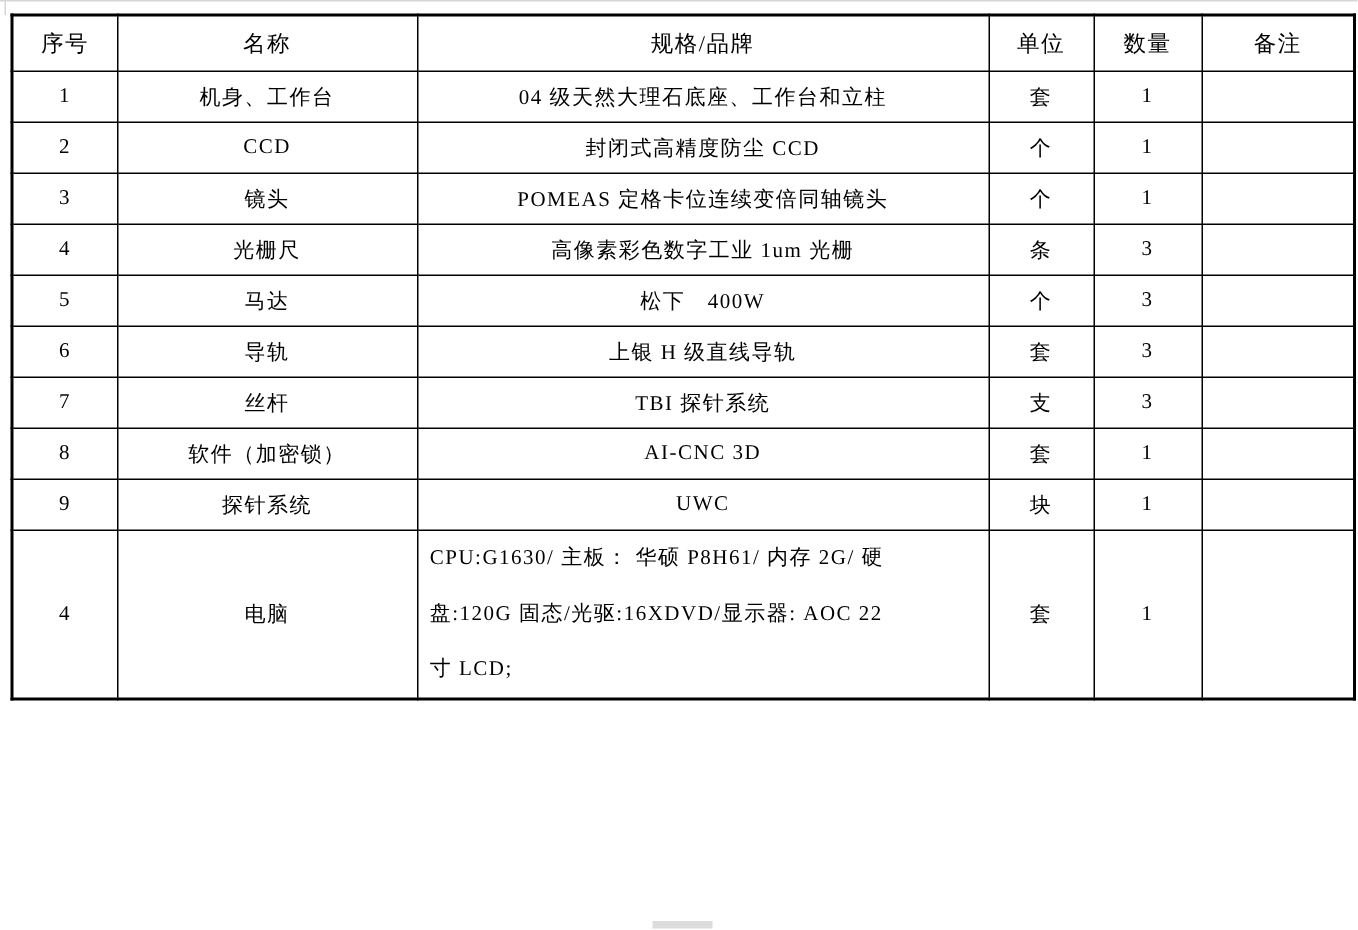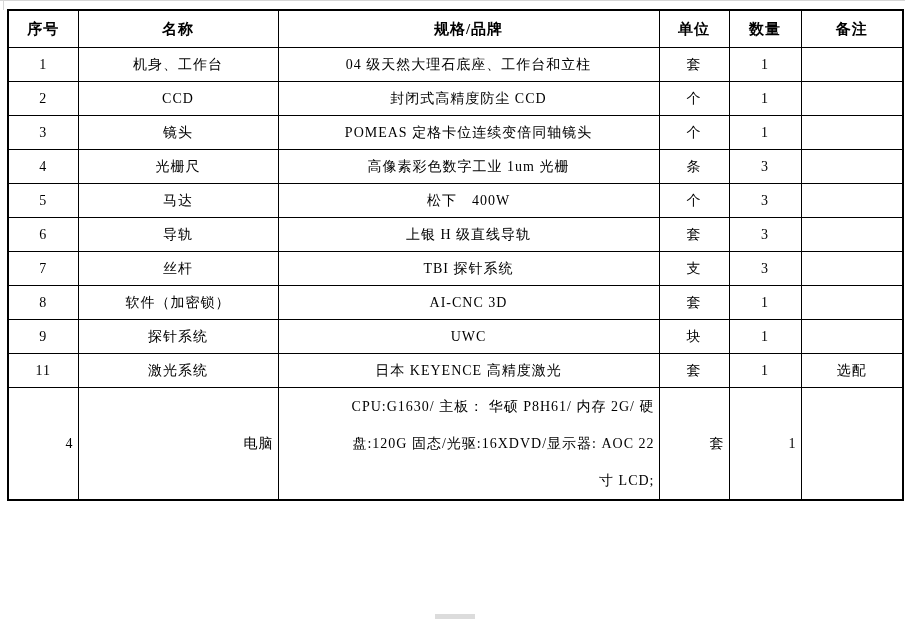--- a/index.html
+++ b/index.html
@@ -41,29 +41,28 @@
     text-align: center;
     vertical-align: middle;
     padding: 0 4px;
     font-size: 14px;
     letter-spacing: 1px;
     overflow: hidden;
   }
   .spec-table thead th {
     height: 36px;
     font-size: 15px;
-    font-weight: bold;
+    font-weight: normal;
     margin-left: 41px;
   }
   .spec-table tbody td {
     height: 33px;
   }
   .spec-table tbody tr.tall td {
     height: 110px;
-    text-align: right;
   }
   .spec-table td.multiline {
     text-align: left;
     white-space: pre-line;
     line-height: 37px;
     padding-left: 8px;
     padding-right: 4px;
   }
   .selection-artifact {
     position: absolute;
@@ -165,28 +164,20 @@
         <td></td>
       </tr>
       <tr>
         <td>9</td>
         <td>探针系统</td>
         <td>UWC</td>
         <td>块</td>
         <td>1</td>
         <td></td>
       </tr>
-      <tr>
-        <td>11</td>
-        <td>激光系统</td>
-        <td>日本 KEYENCE 高精度激光</td>
-        <td>套</td>
-        <td>1</td>
-        <td>选配</td>
-      </tr>
       <tr class="tall">
         <td>4</td>
         <td>电脑</td>
         <td class="multiline">CPU:G1630/ 主板： 华硕 P8H61/ 内存 2G/ 硬
 盘:120G 固态/光驱:16XDVD/显示器: AOC 22
 寸 LCD;</td>
         <td>套</td>
         <td>1</td>
         <td></td>
       </tr>

